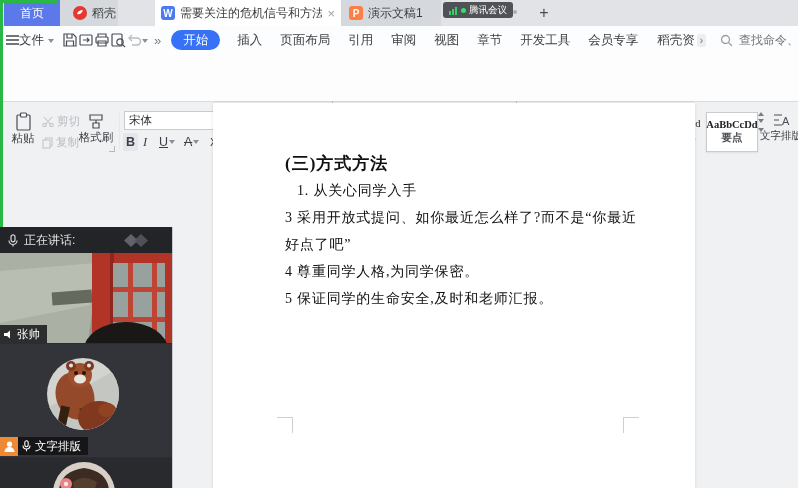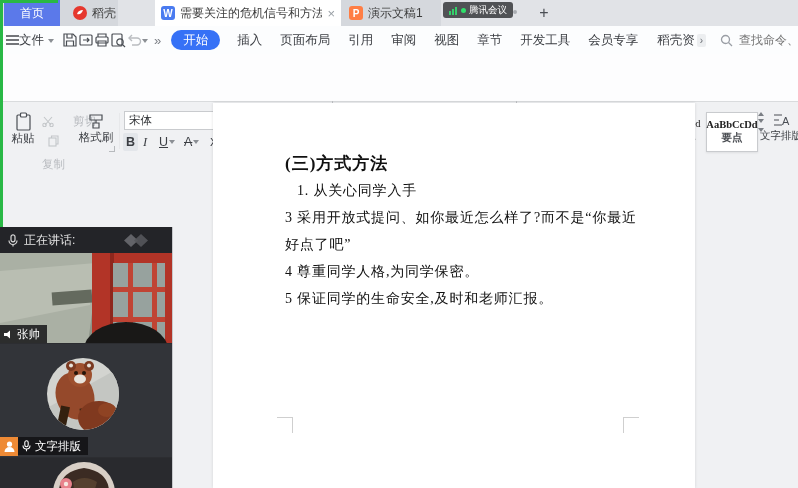--- a/index.html
+++ b/index.html
@@ -178,29 +178,29 @@
 
   <div id="toolbar" class="abs">
 
     <div class="tbtn" style="left:6px;top:58px;width:34px;">
       <svg width="17" height="19" fill="none" stroke="#4a4e54" stroke-width="1.2">
         <rect x="2" y="3" width="13" height="15" rx="1"></rect>
           <rect x="5.5" y="1" width="6" height="4" rx="1" fill="#fdfdfe"></rect>
         </svg>
       <span class="tlabel">粘贴</span>
     </div>
-    <div class="ticon" style="left:42px;top:60px;gap:19px;">
+    <div class="ticon" style="left:42px;top:60px;gap:3px;">
       <svg width="12" height="11" fill="none" stroke="#c3c6c9" stroke-width="1.1">
         <path d="M2 1l7 8M10 1L3 9"></path>
           <circle cx="2.5" cy="9" r="1.7"></circle>
           <circle cx="9.5" cy="9" r="1.7"></circle>
         </svg>
       <span class="tlabel gray">剪切</span>
     </div>
-    <div class="ticon" style="left:42px;top:81px;gap:10px;flex-direction:column;">
+    <div class="ticon" style="left:42px;top:81px;gap:3px;">
       <svg width="11" height="12" fill="none" stroke="#c3c6c9" stroke-width="1.1">
         <rect x="1" y="3" width="7" height="8"></rect>
           <path d="M3.5 3V1H10v8h-2"></path>
         </svg>
       <span class="tlabel gray">复制</span>
     </div>
     <div class="tbtn" style="left:76px;top:58px;width:40px;">
       <svg width="18" height="18" fill="none" stroke="#4a4e54" stroke-width="1.2">
         <path d="M3 8V3h12v5z"></path>
           <path d="M9 8v3M6 11h6v5H6z"></path>

